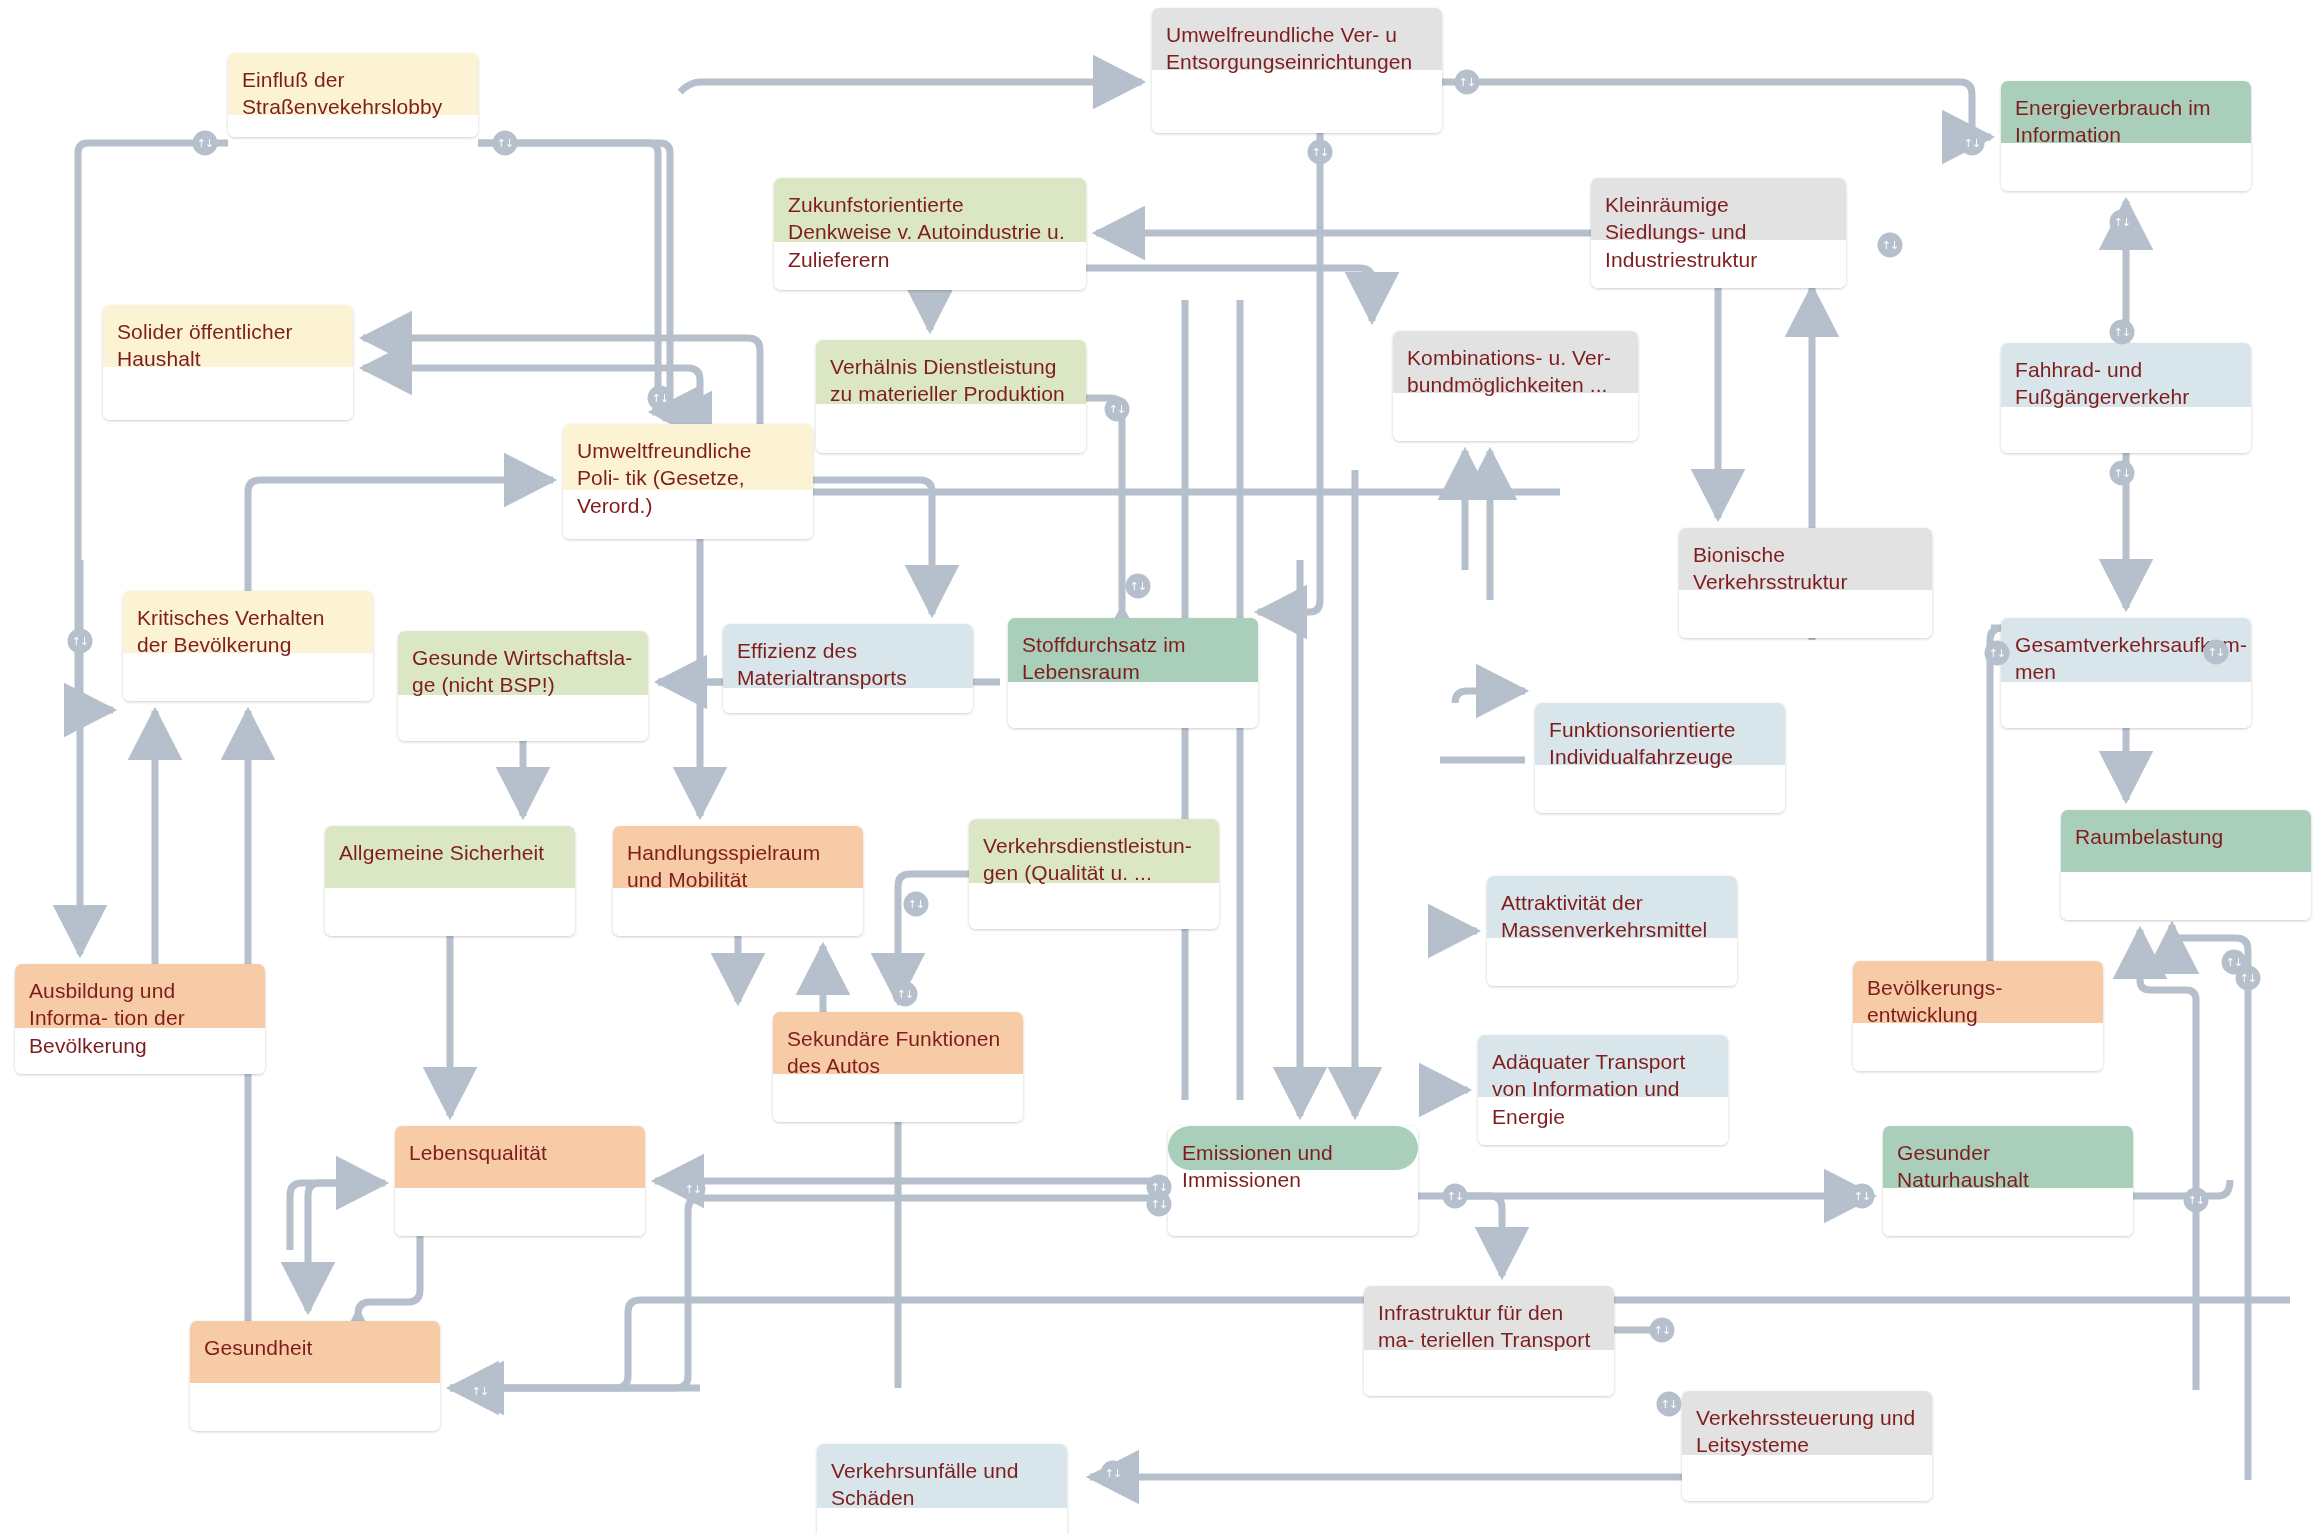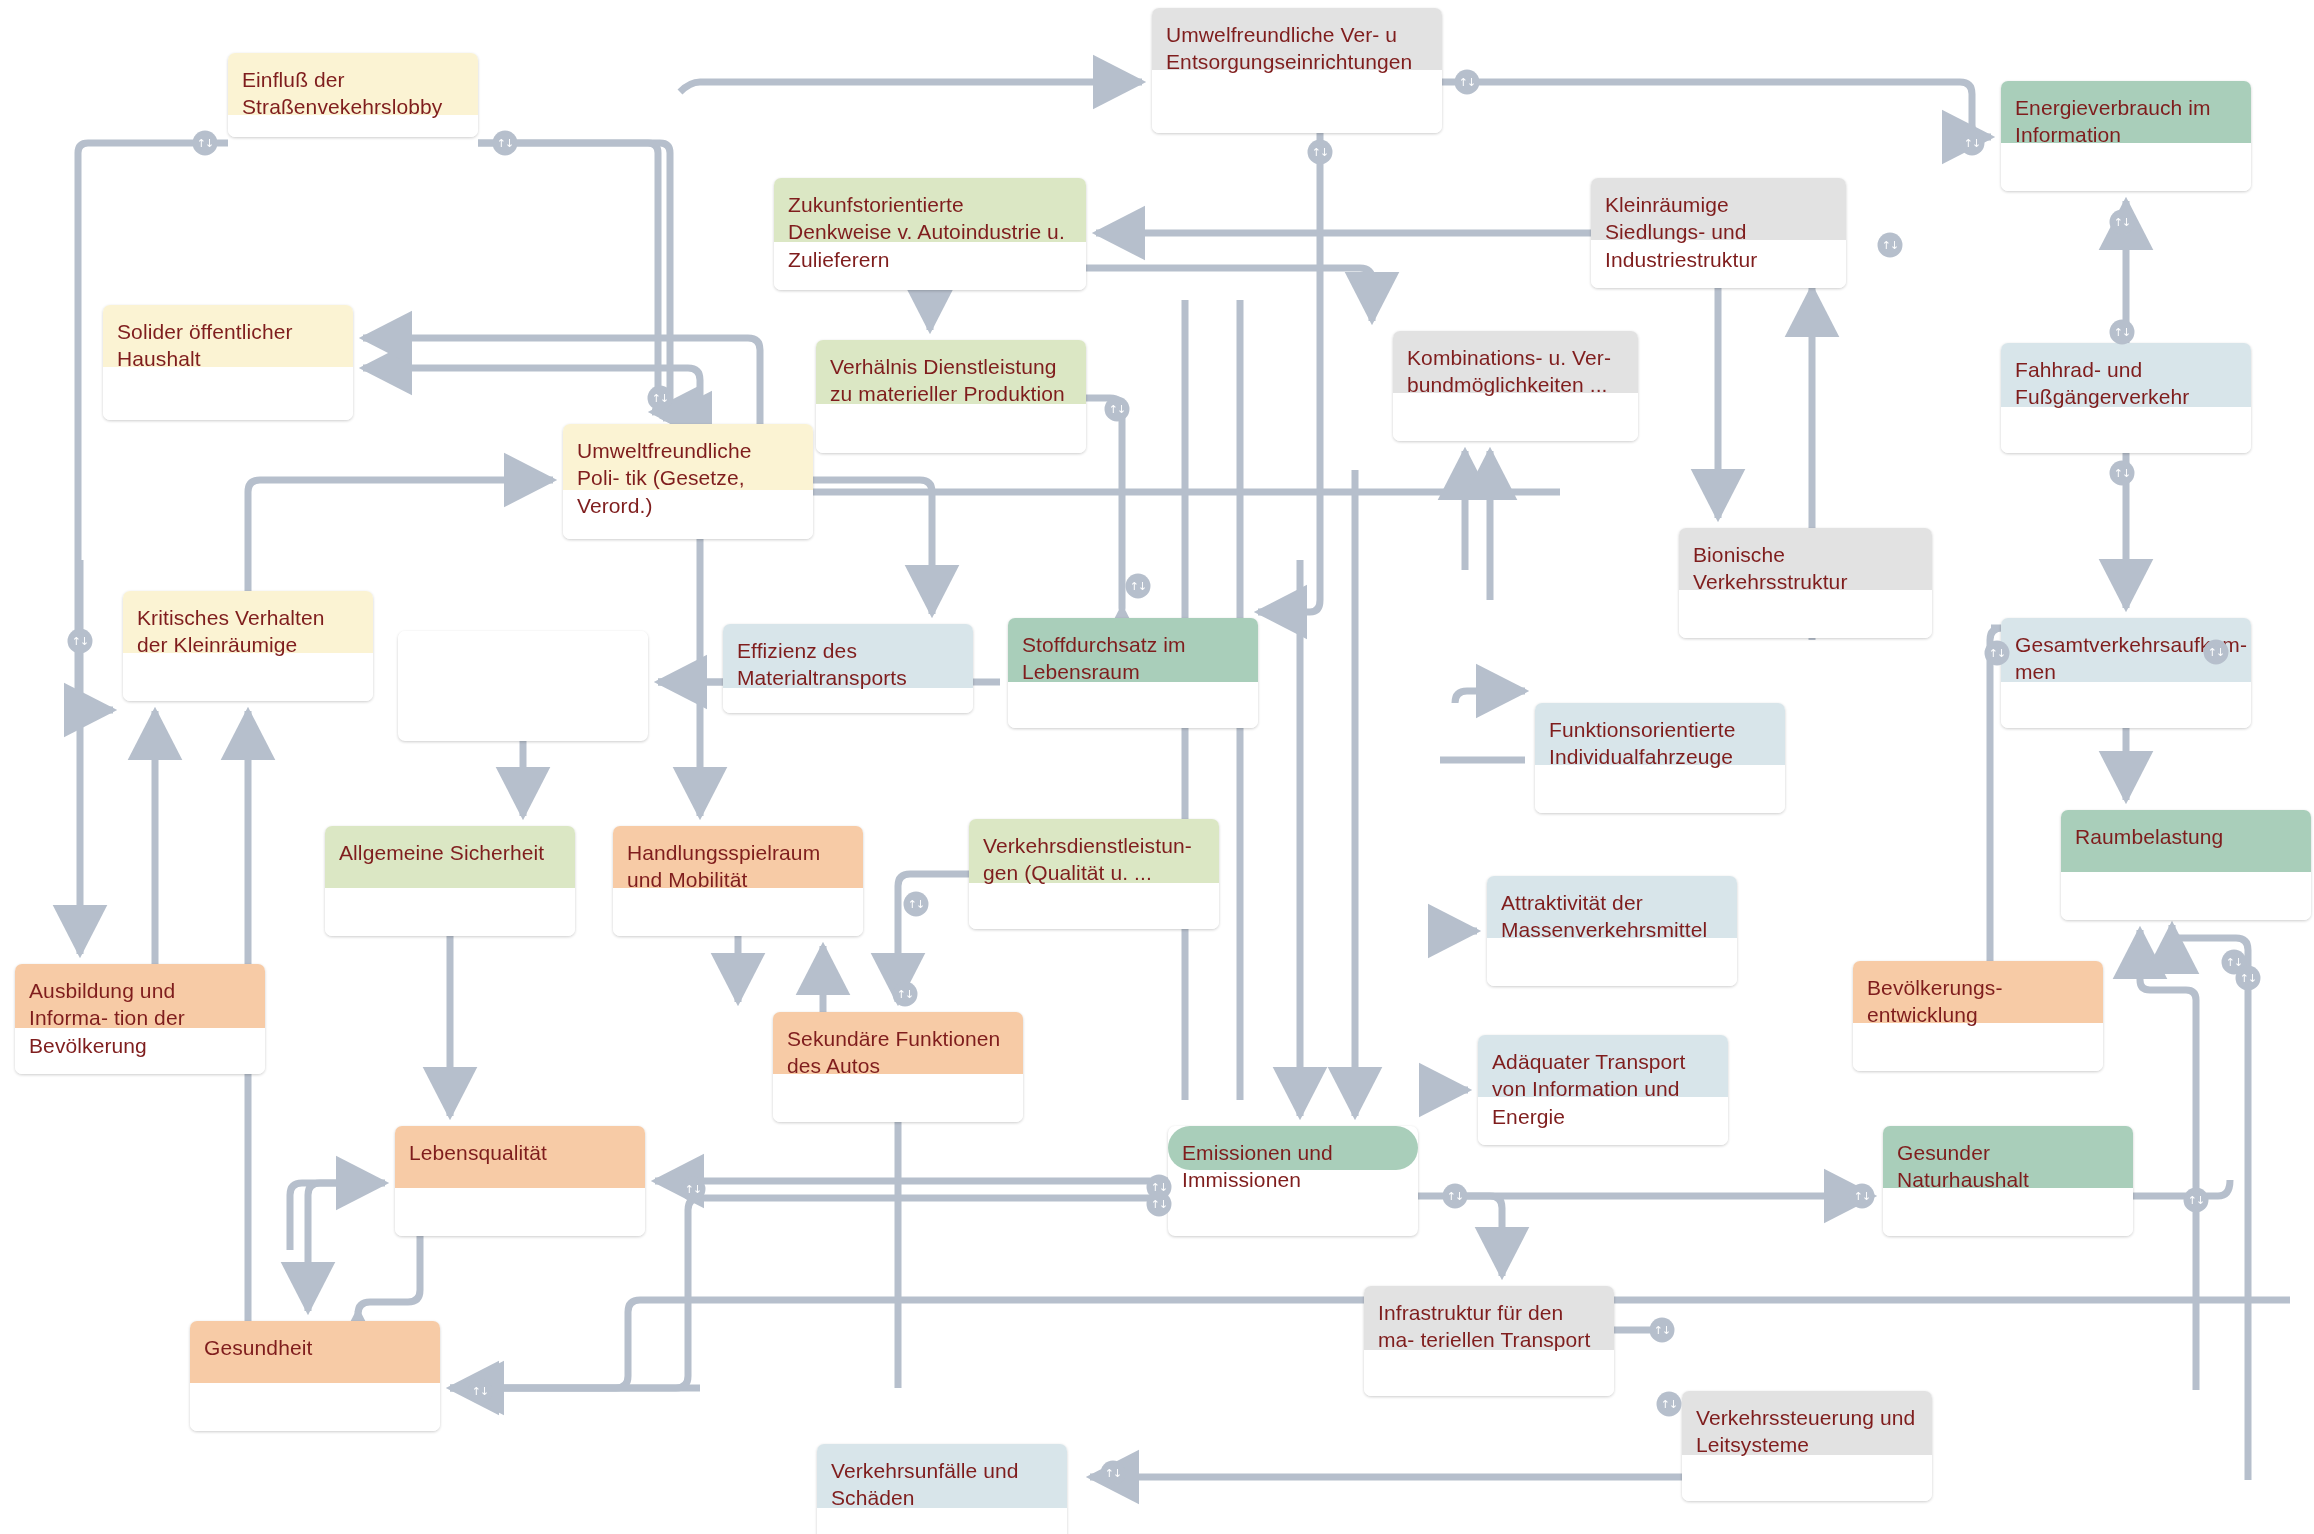--- a/index.html
+++ b/index.html
@@ -170,24 +170,25 @@
       </div>
       <div class="node" style="left: 563px; top: 424px; width: 250px; height: 115px;">
         <div class="hdr" style="background: rgb(251, 243, 211); height: 66px;">Umweltfreundliche Poli- tik (Gesetze, Verord.)</div>
         <div class="body" style="height: 49px;"></div>
       </div>
       <div class="node" style="left: 1679px; top: 528px; width: 253px; height: 110px;">
         <div class="hdr" style="background: rgb(226, 226, 226); height: 62px;">Bionische Verkehrsstruktur</div>
         <div class="body" style="height: 48px;"></div>
       </div>
       <div class="node" style="left: 123px; top: 591px; width: 250px; height: 110px;">
-        <div class="hdr" style="background: rgb(251, 243, 211); height: 62px;">Kritisches Verhalten der Kleinräumige</div>
+        <div class="hdr" style="background: rgb(251, 243, 211); height: 62px;">Kritisches Verhalten der Bevölkerung</div>
         <div class="body" style="height: 48px;"></div>
       </div>
       <div class="node" style="left: 398px; top: 631px; width: 250px; height: 110px;">
+        <div class="hdr" style="background: rgb(219, 231, 196); height: 64px;">Gesunde Wirtschaftsla- ge (nicht BSP!)</div>
         <div class="body" style="height: 46px;"></div>
       </div>
       <div class="node" style="left: 723px; top: 624px; width: 250px; height: 89px;">
         <div class="hdr" style="background: rgb(216, 229, 234); height: 64px;">Effizienz des Materialtransports</div>
         <div class="body" style="height: 46px;"></div>
       </div>
       <div class="node" style="left: 1008px; top: 618px; width: 250px; height: 110px;">
         <div class="hdr" style="background: rgb(169, 206, 186); height: 64px;">Stoffdurchsatz im Lebensraum</div>
         <div class="body" style="height: 46px;"></div>
       </div>

